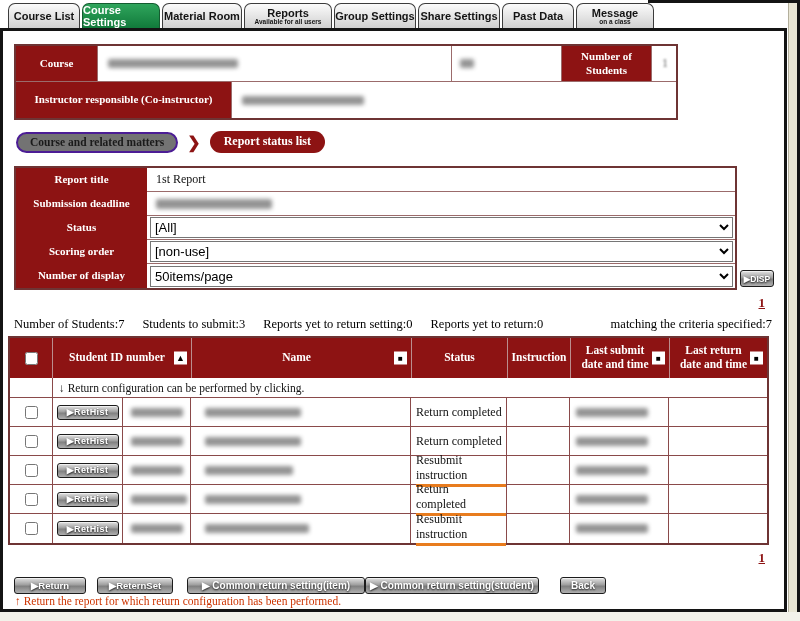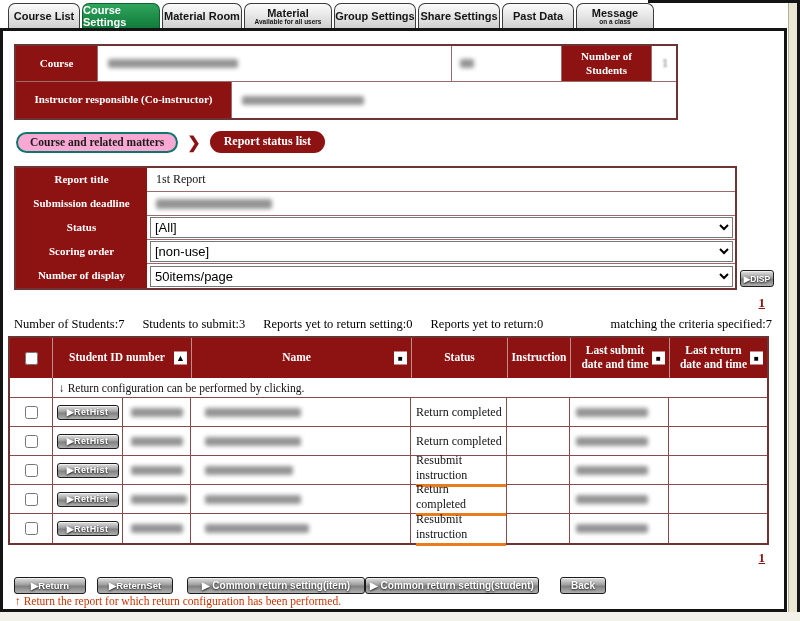--- a/index.html
+++ b/index.html
@@ -34,21 +34,21 @@
   .ct-row:first-child { border-bottom:1px solid #9b6b6b; }
   .ct-row .hdr { font-size:11px; border-right:1px solid #9b6b6b; }
   .ct-val { display:flex; align-items:center; background:#fff; border-right:1px solid #9b6b6b; }
   .ct-val:last-child { border-right:none; }
 
   .blob { background:#949494; filter:blur(2px); border-radius:2px; height:9px; }
   .half-blur { filter:blur(1px); color:#6a6a6a; font-size:12px; }
 
   
   #breadcrumb { position:absolute; left:16px; top:131px; display:flex; align-items:center; gap:9px; }
-  .pill-outline { border:2px solid #0f766e; border-radius:12px; padding:2px 12px 3px; font:bold 11.5px "Liberation Serif",serif; color:#1a1a1a; background:#f9a8d4; cursor:pointer; }
+  .pill-outline { border:2px solid #4c1d95; border-radius:12px; padding:2px 12px 3px; font:bold 11.5px "Liberation Serif",serif; color:#1a1a1a; background:#737373; cursor:pointer; }
   .crumb-sep { color:#8d1313; font:bold 16px "Liberation Sans",sans-serif; }
   .pill-solid { background:#8d1313; color:#fff; border-radius:12px; padding:3px 14px 4px; font:bold 12px "Liberation Serif",serif; }
 
   
   #filter-table { position:absolute; left:14px; top:166px; width:723px; border:2px solid #6e3434; }
   .fl-row { display:flex; height:24px; }
   .fl-row .hdr { width:131px; font-size:11px; flex:none; }
   .fl-val { flex:1; display:flex; align-items:center; background:#fff; border-bottom:1px solid #9b6b6b; }
   .fl-row:last-child .fl-val { border-bottom:none; }
   .fl-text { font-size:12px; padding-left:9px; color:#111; }
@@ -129,21 +129,21 @@
     <div class="tab">
         <span>Course List</span>
       </div>
     <div class="tab active">
         <span>Course Settings</span>
       </div>
     <div class="tab">
         <span>Material Room</span>
       </div>
     <div class="tab">
-        <span>Material</span>
+        <span>Reports</span>
         <span class="sub">Available for all users</span>
       </div>
     <div class="tab">
         <span>Group Settings</span>
       </div>
     <div class="tab">
         <span>Share Settings</span>
       </div>
     <div class="tab">
         <span>Past Data</span>

